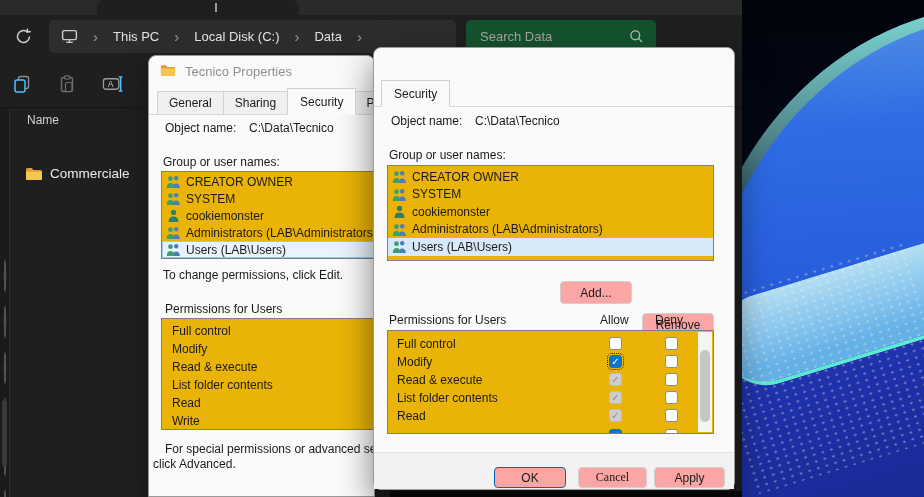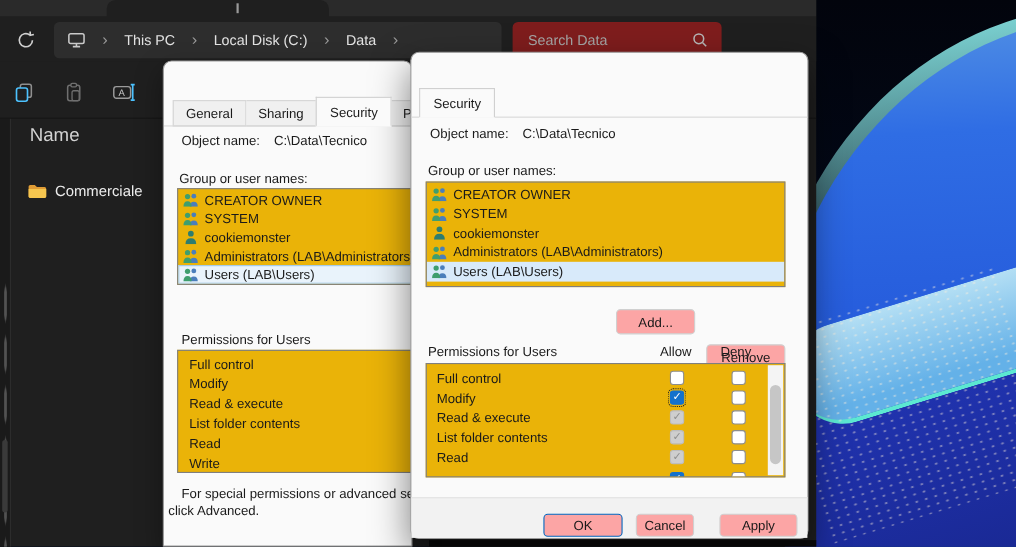--- a/index.html
+++ b/index.html
@@ -27,33 +27,33 @@
   .tabstrip { position:absolute; left:0; top:0; width:742px; height:15px; background:#2a2a2a; }
   .tab-active { position:absolute; left:97px; top:0; width:202px; height:15px; background:#1f1f1f; border-radius:8px 8px 0 0; }
   .tab-mark { position:absolute; left:118px; top:3px; width:2px; height:9px; background:#9a9a9a; }
 
   .addrrow { position:absolute; left:0; top:15px; width:742px; height:41px; background:#1f1f1f; }
   .refresh-btn { position:absolute; left:11px; top:9px; width:24px; height:24px; display:flex; align-items:center; justify-content:center; }
   .addr-field { position:absolute; left:49px; top:5px; width:407px; height:33px; background:#2d2d2d; border-radius:5px;
                 display:flex; align-items:center; gap:15px; padding-left:12px; color:#e2e2e2; font-size:13px; white-space:nowrap; overflow:hidden; }
   .crumb { color:#e2e2e2; }
   .chev { color:#9a9a9a; font-size:15px; line-height:1; }
-  .search-field { position:absolute; left:466px; top:5px; width:190px; height:33px; background:#7f1d1d; border-radius:5px;
+  .search-field { position:absolute; left:466px; top:5px; width:190px; height:33px; background:#14532d; border-radius:5px;
                   display:flex; align-items:center; padding:0 12px 0 14px; color:#a6a6a6; font-size:13px; }
   .search-field .sp { flex:1; }
 
   .toolbar { position:absolute; left:0; top:56px; width:742px; height:52px; border-bottom:1px solid #161616; }
   .tb-icon { position:absolute; top:17px; width:22px; height:22px; display:flex; align-items:center; justify-content:center; }
 
   .navstrip { position:absolute; left:0; top:108px; width:10px; height:389px; background:#1a1a1a; border-right:1px solid #2c2c2c; }
   .tree-dots { position:absolute; left:3px; top:145px; width:4px; height:290px; opacity:.7;
                background-image:radial-gradient(#6a6a6a 1.2px, transparent 1.6px); background-size:4px 46px; }
   .nav-thumb { position:absolute; left:2px; top:292px; width:5px; height:66px; background:#3a3a3a; border-radius:3px; }
 
-  .col-header { position:absolute; left:27px; top:113px; font-size:17px; color:#d2d2d2; }
+  .col-header { position:absolute; left:27px; top:113px; font-size:12px; color:#d2d2d2; }
   .file-row { position:absolute; left:16px; width:132px; height:23px; display:flex; align-items:center; gap:7px;
               padding-left:9px; color:#ececec; font-size:13.5px; border-radius:4px; }
   .file-row.sel { background:#3a3a3a; }
 
   
   .dlg { position:absolute; background:#fafafa; border:1px solid #9a9a9a; box-shadow:0 14px 34px rgba(0,0,0,.5); font-size:12px; color:#1a1a1a; }
   .dlg-title { position:absolute; left:0; top:0; right:0; height:30px; }
   .dlg-title .ttl { position:absolute; left:36px; top:8px; font-size:13px; }
   .dlg-title .fico { position:absolute; left:11px; top:8px; }
   .tabs { position:absolute; left:8px; height:23px; display:flex; align-items:flex-end; }
@@ -178,20 +178,27 @@
         <path d="M1 2.6 Q1 1.1 2.5 1.1 L6.6 1.1 L8.6 3.1 L15.5 3.1 Q17 3.1 17 4.6 L17 11.4 Q17 12.9 15.5 12.9 L2.5 12.9 Q1 12.9 1 11.4 Z" fill="#e09c35"></path>
         <path d="M1 4.8 L17 4.8 L17 11.4 Q17 12.9 15.5 12.9 L2.5 12.9 Q1 12.9 1 11.4 Z" fill="#f6c64f"></path>
       </svg>
       <span>Commerciale</span>
     </div>
   </div>
 
   <div class="taskbar-strip"></div>
 
   <div class="dlg" style="left:148px; top:55px; width:227px; height:442px; border-radius:8px 8px 0 0; overflow:hidden; box-shadow:0 10px 24px rgba(0,0,0,.35);">
+    <div class="dlg-title">
+      <svg class="fico" width="16" height="13" viewBox="0 0 18 14">
+        <path d="M1 2.6 Q1 1.1 2.5 1.1 L6.6 1.1 L8.6 3.1 L15.5 3.1 Q17 3.1 17 4.6 L17 11.4 Q17 12.9 15.5 12.9 L2.5 12.9 Q1 12.9 1 11.4 Z" fill="#e09c35"></path>
+        <path d="M1 4.8 L17 4.8 L17 11.4 Q17 12.9 15.5 12.9 L2.5 12.9 Q1 12.9 1 11.4 Z" fill="#f6c64f"></path>
+      </svg>
+      <span class="ttl" style="color:#8f8f8f">Tecnico Properties</span>
+    </div>
 
     <div class="tabs" style="top:36px; width:400px;align-items:flex-end;">
       <div class="tab">General</div>
       <div class="tab">Sharing</div>
       <div class="tab active">Security</div>
       <div class="tab">Previous Vers</div>
     </div>
     <div class="tabline" style="top:58px;"></div>
 
     <span class="lbl" style="left:16px; top:65px;">Object name:</span>
@@ -238,20 +245,21 @@
         <svg width="15" height="13" viewBox="0 0 15 13">
             <circle cx="10.2" cy="3.3" r="2.2" fill="#4a7ebb"></circle>
             <path d="M6.6 13 Q6.6 8.4 10.2 8.4 Q13.8 8.4 13.8 13 Z" fill="#4a7ebb"></path>
             <circle cx="4.5" cy="3.7" r="2.4" fill="#3f9e6e"></circle>
             <path d="M0.8 13 Q0.8 8 4.5 8 Q8.2 8 8.2 13 Z" fill="#3f9e6e"></path>
           </svg>
         <span>Users (LAB\Users)</span>
       </div>
     </div>
 
+    <span class="lbl" style="left:14px; top:212px;">To change permissions, click Edit.</span>
 
     <span class="lbl" style="left:16px; top:246px;">Permissions for Users</span>
 
     <div class="listbox" style="left:12px; top:262px; width:230px; height:112px; padding-top:3px;">
       <div class="perm-item">Full control</div>
       <div class="perm-item">Modify</div>
       <div class="perm-item">Read &amp; execute</div>
       <div class="perm-item">List folder contents</div>
       <div class="perm-item">Read</div>
       <div class="perm-item">Write</div>
@@ -357,17 +365,17 @@
         <span class="cb checked" style="left:221px; top:4px;"></span>
         <span class="cb unchecked" style="left:277px; top:4px;"></span>
       </div>
       <div class="vscroll">
         <div class="vthumb" style="top:18px; height:72px;"></div>
       </div>
     </div>
 
     <div class="footer"></div>
     <button class="btn default" style="left:120px; top:419px; width:72px; height:21px;">OK</button>
-    <button class="btn" style="left:204px; top:419px; width:53px; height:21px;">Cancel</button>
+    <button class="btn" style="left:204px; top:419px; width:69px; height:21px;font-family:Liberation Serif, serif;">Cancel</button>
     <button class="btn" style="left:280px; top:419px; width:71px; height:21px;">Apply</button>
   </div>
 
 </div>
 
 </body></html>

